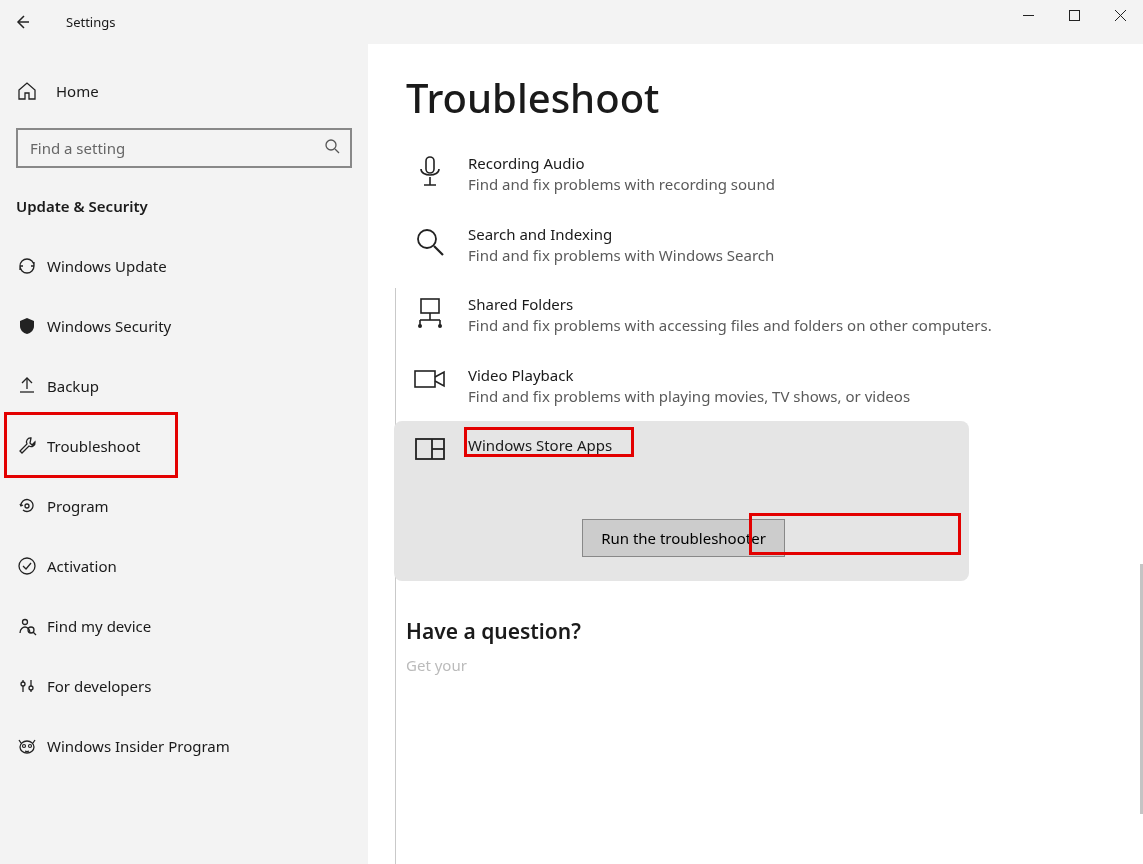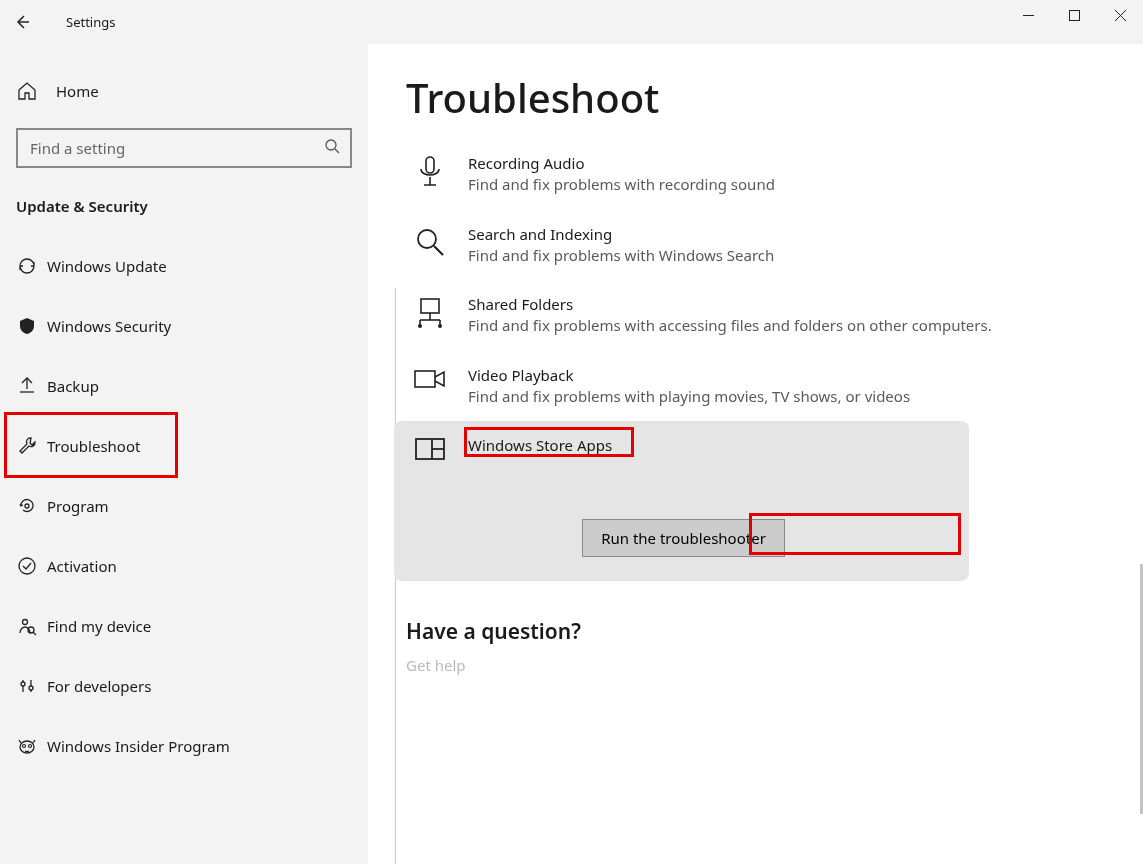--- a/index.html
+++ b/index.html
@@ -414,17 +414,17 @@
           <div class="highlight-red" style="left:-4px;top:-8px;width:170px;height:30px"></div>
         </div>
       </div>
       <div class="ts-actions" style="position:relative">
         <button class="run-btn">Run the troubleshooter</button>
         <div class="highlight-red" style="right:-4px;top:20px;width:212px;height:42px"></div>
       </div>
     </div>
 
     <div class="have-q">Have a question?</div>
-    <div class="get-help">Get help</div>
+    <div class="get-help">Get your</div>
 
   </div>
   <div class="content-scroll"></div>
 </div>
 
 </body></html>

